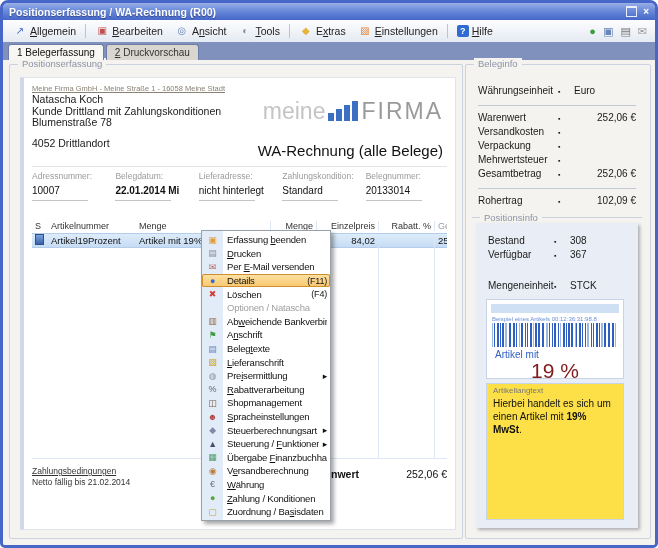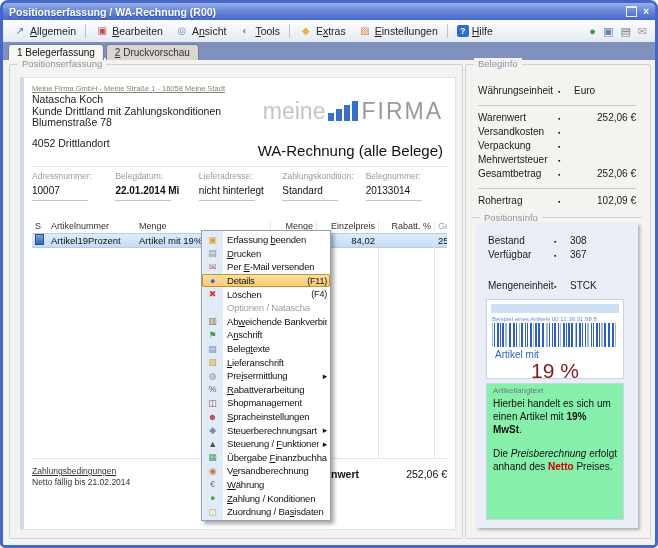--- a/index.html
+++ b/index.html
@@ -82,21 +82,21 @@
   .pi-rows{position:absolute;left:12px;right:12px;top:12px;}
   .pi-rows .brow .bl{width:66px;}
   .gap{margin-top:17px;}
   .barcode-box{position:absolute;left:10px;right:14px;top:76px;height:78px;background:#fff;border:1px solid #c8d4e6;}
   .bc-band{height:9px;background:#cfe0f4;margin:4px 4px 3px 4px;}
   .bc-caption{font-size:6px;color:#6b8fd8;margin:0 5px;white-space:nowrap;overflow:hidden;}
   .bc-bars{display:flex;align-items:stretch;height:24px;margin:1px 5px 0 5px;overflow:hidden;}
   .bc-bars i{display:block;}
   .bc-line1{font-size:10px;color:#2f5fc0;margin:2px 0 0 8px;}
   .bc-line2{font-size:21px;color:#7f1d1d;text-align:center;line-height:22px;}
-  .langtext{position:absolute;left:10px;right:14px;top:160px;bottom:8px;background:#86efac;border:1px solid #c8d4e6;padding:2px 6px;}
+  .langtext{position:absolute;left:10px;right:14px;top:160px;bottom:8px;background:#fde047;border:1px solid #c8d4e6;padding:2px 6px;}
   .lt-label{font-size:8px;color:#777;margin-bottom:2px;}
   .langtext p{margin:0 0 11px 0;font-size:10px;line-height:1.3;color:#111;}
   .langtext .b{font-weight:bold;}
   .langtext .i{font-style:italic;}
   
   .ctxmenu{position:absolute;left:198px;top:227px;width:128px;background:linear-gradient(90deg,#e2ecf8 0,#e2ecf8 21px,#fff 21px);border:1px solid #9aa0a8;box-shadow:3px 3px 4px rgba(0,0,0,.35);padding:2px 0;z-index:20;}
   .cm-item{display:flex;align-items:center;height:13.6px;font-size:9.5px;color:#111;cursor:pointer;padding-right:3px;letter-spacing:-0.2px;white-space:nowrap;}
   .cm-icon{width:21px;text-align:center;font-size:9px;flex:none;}
   .cm-label{padding-left:4px;flex:1;overflow:hidden;}
   .cm-right{flex:none;font-size:9px;color:#111;padding-left:4px;}
@@ -368,21 +368,20 @@
               <i style="width: 3px; margin-right: 1px; background: rgb(47, 95, 192);"></i>
               <i style="width: 1px; margin-right: 2px; background: rgb(157, 184, 226);"></i>
             </div>
           <div class="bc-line1">Artikel mit</div>
           <div class="bc-line2">19 %</div>
         </div>
         <div class="langtext">
           <div class="lt-label">Artikellangtext</div>
           <div id="lt-paras">
               <p><span>Hierbei handelt es sich um einen Artikel mit </span><span class="b ">19% MwSt</span><span>.</span></p>
-              <p><span>Die </span><span class="i">Preisberechnung</span><span> erfolgt anhand des </span><span class="b " style="color: rgb(204, 0, 0);">Netto</span><span> Preises.</span></p>
             </div>
         </div>
       </div>
     </div>
 
   </div>
 
   <div class="ctxmenu" id="ctxmenu">
       <div class="cm-item">
         <span class="cm-icon" style="color: rgb(229, 154, 44);">▣</span>

